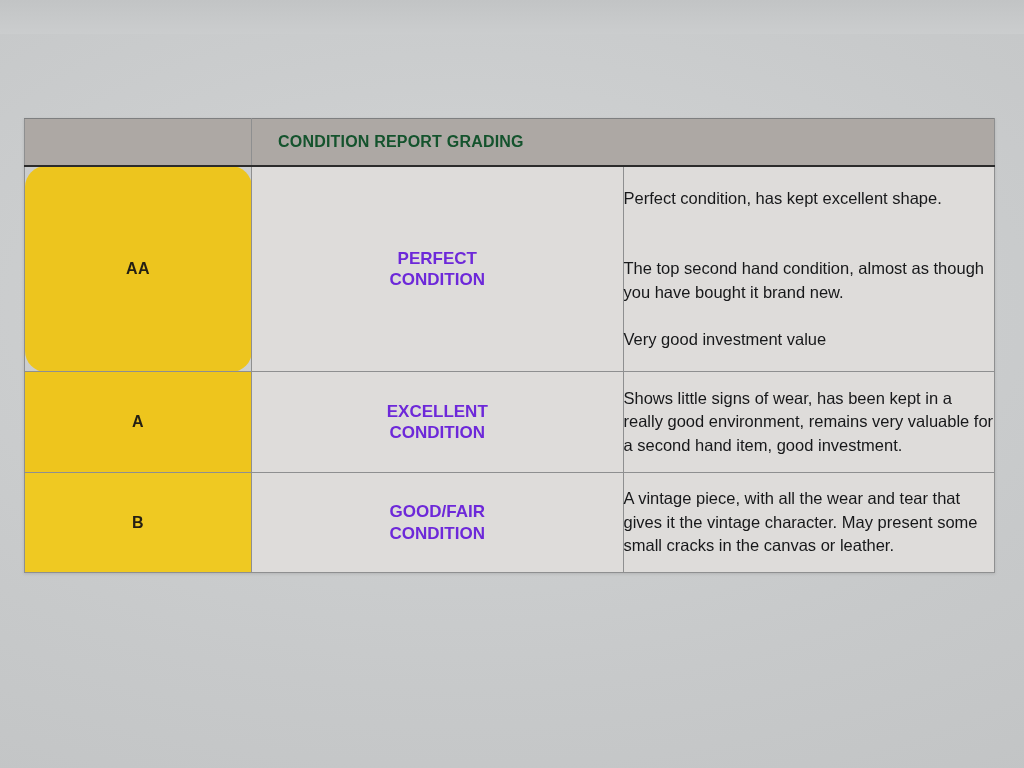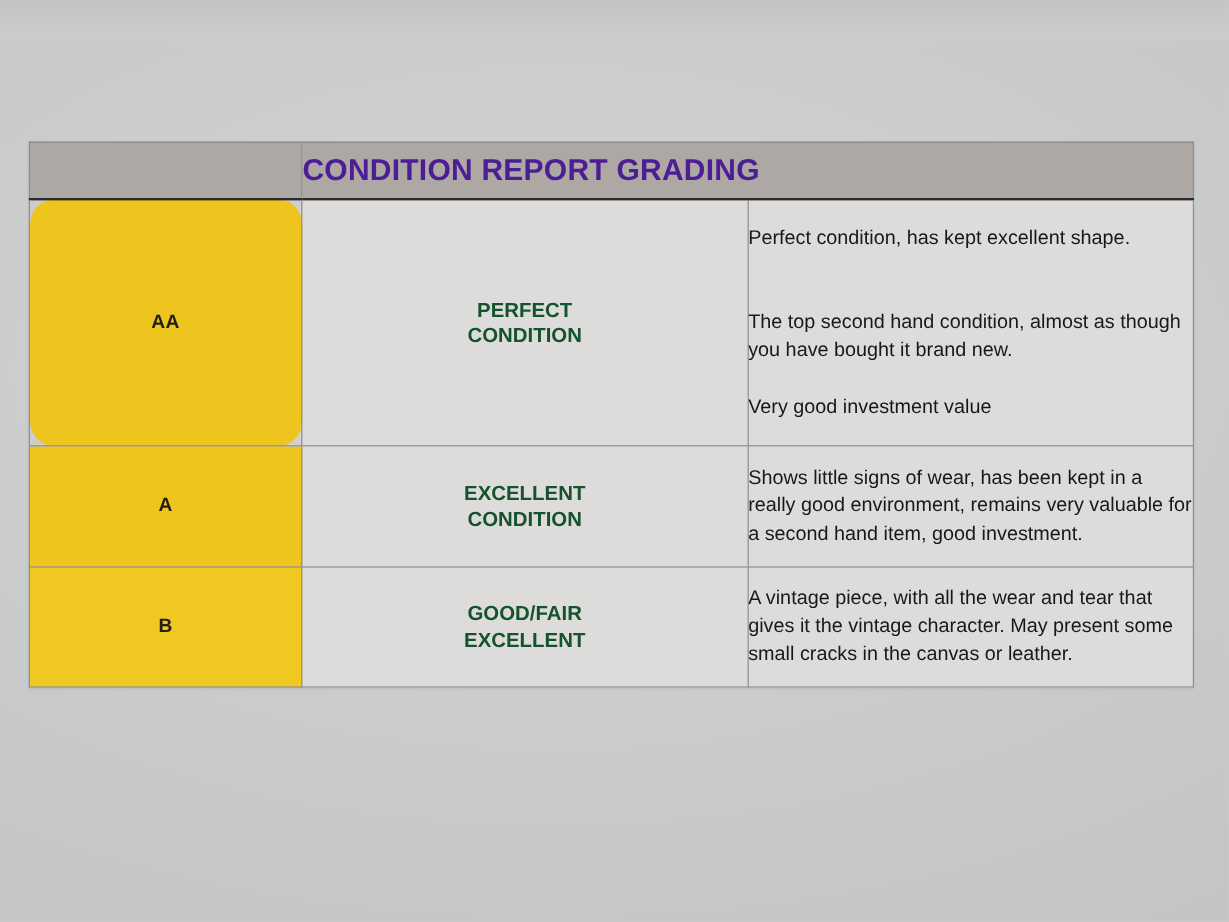--- a/index.html
+++ b/index.html
@@ -53,24 +53,25 @@
     border-top: 1px solid #7e7f80;
   }
   .header-blank {
     width: 226px;
   }
   .header-title-cell {
     text-align: left;
     padding-left: 10px;
   }
   .header-title {
-    font-size: 25px;
+    font-size: 16px;
     font-weight: bold;
     letter-spacing: 0.2px;
-    color: #4c1d95;
+    color: #14532d;
+    margin-left: 26px;
   }
 
   
   .grade-cell {
     background: #ecc31d;
     text-align: center;
     border-right: 2px solid #3a3123;
     border-left: 1px solid #9a9086;
   }
   .grade-label {
@@ -84,21 +85,21 @@
   .condition-cell {
     background: #dedcda;
     width: 217px;
     text-align: center;
     padding: 6px 4px;
   }
   .condition-name {
     font-size: 17px;
     font-weight: bold;
     line-height: 1.26;
-    color: #14532d;
+    color: #6d28d9;
     white-space: pre-line;
   }
 
   
   .desc-cell {
     background: #dedcda;
     padding: 10px 14px 10px 12px;
   }
   .desc-text {
     font-size: 16.5px;
@@ -165,21 +166,21 @@
       </td>
     </tr>
 
 
     <tr class="row-b">
       <td class="grade-cell">
         <span class="grade-label">B</span>
       </td>
       <td class="condition-cell">
         <span class="condition-name">GOOD/FAIR
-EXCELLENT</span>
+CONDITION</span>
       </td>
       <td class="desc-cell">
         <span class="desc-text">A vintage piece, with all the wear and tear that gives it the vintage character. May present some small cracks in the canvas or leather.</span>
       </td>
     </tr>
 
   </tbody>
 </table>
 
 </body></html>

